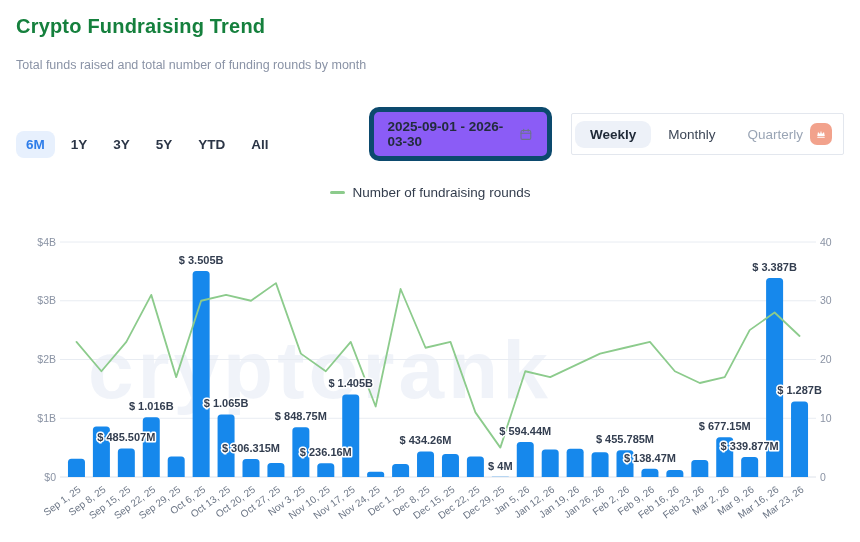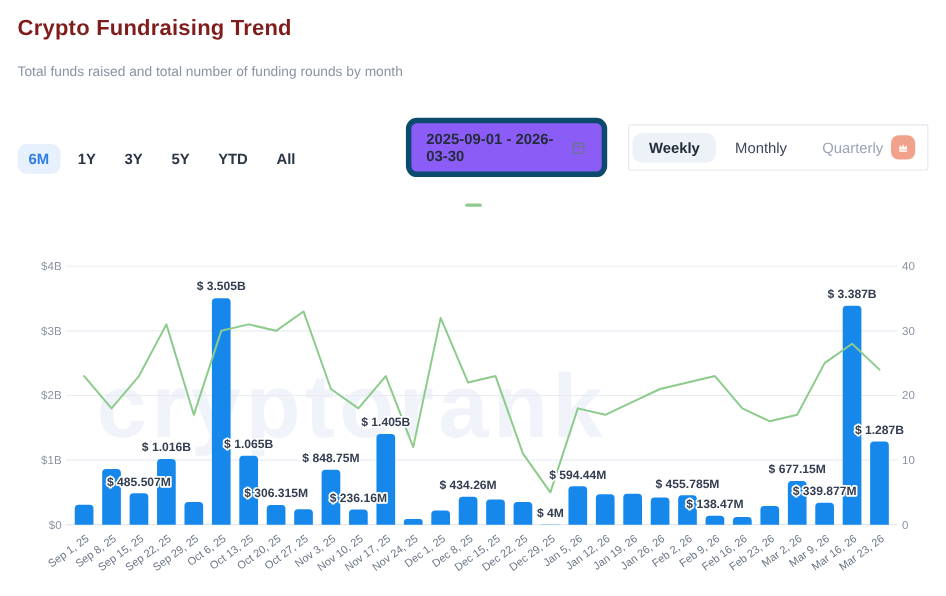--- a/index.html
+++ b/index.html
@@ -1,18 +1,18 @@
 <!DOCTYPE html>
 <html><head>
 <meta charset="utf-8">
 <style>
   html,body{margin:0;padding:0;background:#ffffff;}
   body{width:860px;height:542px;overflow:hidden;font-family:"Liberation Sans","DejaVu Sans",sans-serif;position:relative;}
   .page{padding:0 16px;position:relative;}
-  h1.title{margin:14px 0 0 0;font-size:20px;line-height:24px;font-weight:700;color:#7f1d1d;letter-spacing:.2px;}
+  h1.title{margin:14px 0 0 0;font-size:20px;line-height:24px;font-weight:700;color:#15803d;letter-spacing:.2px;}
   .subtitle{margin:20px 0 0 0;font-size:12.5px;color:#8a93a6;}
   .controls{margin-top:46px;display:flex;align-items:center;height:32px;}
   .range-group{display:flex;align-items:flex-start;gap:6px;margin-top:20px;}
   .range-btn{padding:6px 10px;border-radius:8px;font-size:13.5px;font-weight:600;color:#2b3546;cursor:pointer;white-space:nowrap;}
   .range-btn.active{color:#2e7de9;background:#e7f0fd;}
   .date-pill{margin-left:90px;display:flex;align-items:center;gap:10px;border:5px solid #0c4a6e;border-radius:10px;padding:7px 14px;font-size:13.5px;font-weight:600;color:#222c3c;cursor:pointer;background:#8b5cf6;}
   .interval-group{margin-left:19px;display:flex;align-items:center;gap:2px;border:1px solid #e3e7ee;border-radius:2px;padding:3px;background:#fff;}
   .interval-btn{display:flex;align-items:center;gap:7px;padding:6px 15px;border-radius:9px;font-size:13.5px;font-weight:500;color:#3c4656;cursor:pointer;white-space:nowrap;}
   .interval-btn.active{background:#edf1f8;font-weight:600;color:#1f2937;}
   .interval-btn.premium{color:#9aa5b5;}
@@ -67,20 +67,21 @@
               <rect x="4.5" y="17.3" width="15" height="2.4" rx="1.2"></rect>
             </svg>
           </span>
         </div>
       </div>
   </div>
 
   <div class="legend" id="legend">
       <div class="legend-item">
         <span class="legend-line" style="background: rgb(140, 203, 140);"></span>
+        <span>Number of fundraising rounds</span>
       </div>
     </div>
 </div>
 
 <div class="chart-wrap">
   <div class="watermark">cryptorank</div>
   <svg id="chart-svg" width="860" height="317" viewBox="0 0 860 317">
       <line x1="60" x2="816" y1="252" y2="252" stroke="#dde2ea" stroke-width="1"></line>
       <text x="56" y="255.5" text-anchor="end" font-size="10.5" fill="#8A93A4">$0</text>
       <text x="820" y="255.5" text-anchor="start" font-size="10.5" fill="#8A93A4">0</text>

